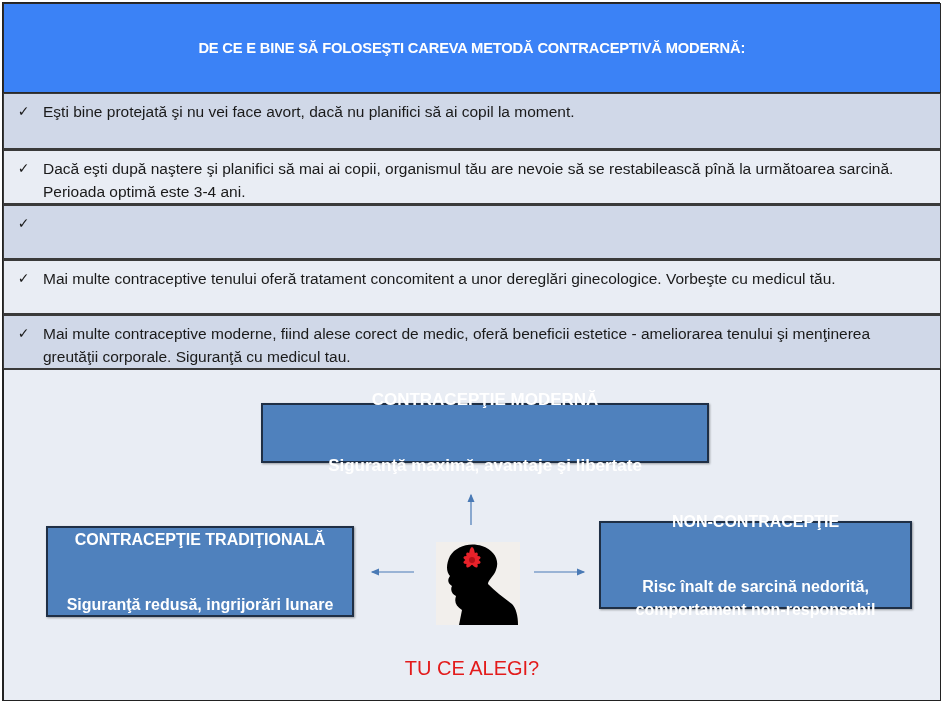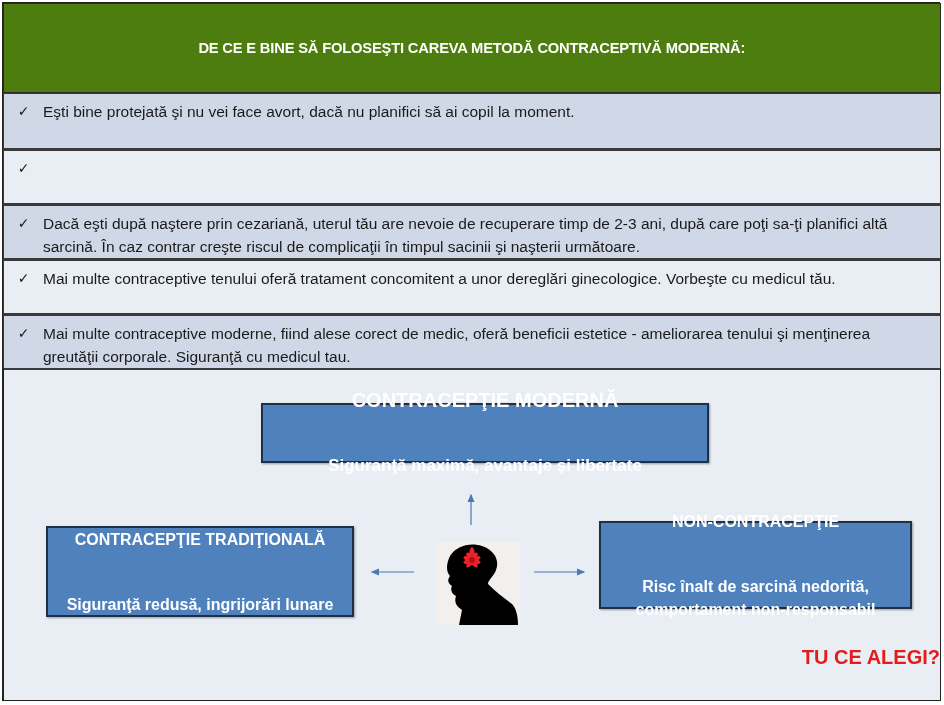--- a/index.html
+++ b/index.html
@@ -7,21 +7,21 @@
     width: 944px; height: 705px; background: #ffffff;
     font-family: "Liberation Sans", "DejaVu Sans", sans-serif;
     position: relative; overflow: hidden;
   }
   .frame {
     position: absolute; left: 2px; top: 2px; width: 938px; height: 699px;
     border: 1px solid #222; background: #e9edf4; box-sizing: border-box;
   }
   .header {
     position: absolute; left: 3px; top: 3px; width: 938px; height: 90px;
-    background: #4d7c0f; border: 1px solid #2a2a2a; box-sizing: border-box;
+    background: #3b82f6; border: 1px solid #2a2a2a; box-sizing: border-box;
     display: flex; align-items: center; justify-content: center;
   }
   .header-title {
     color: #fff; font-weight: bold; font-size: 15.5px; letter-spacing: -0.2px;
     font-family: "Liberation Sans Narrow", "Liberation Sans", sans-serif;
     transform: scaleX(0.95);
   }
   .rows { position: absolute; left: 3px; top: 93px; width: 938px; }
   .row {
     box-sizing: border-box; border: 1px solid #3a3a3a; border-top: none;
@@ -38,49 +38,49 @@
     position: absolute; left: 3px; top: 368px; width: 938px; height: 333px;
     background: #e9edf4; border: 1px solid #222; border-top: 2px solid #3a3a3a;
     box-sizing: border-box;
   }
   .box {
     position: absolute; background: #4f81bd; border: 2px solid #1f2f45;
     box-sizing: border-box; color: #fff; font-weight: bold; text-align: center;
     display: flex; flex-direction: column; justify-content: center;
     box-shadow: 1px 1px 2px rgba(0,0,0,0.35);
   }
-  .box .t { font-size: 20px; line-height: 24px; }
+  .box .t { font-size: 17px; line-height: 24px; }
   .box .s { font-size: 17px; line-height: 24px; margin-top: 42px; }
   .box.small .t, .box.small .s { font-size: 16px; line-height: 23px; }
   .choose {
-    position: absolute; left: 0; width: 100%; top: 276px; text-align: right;
-    color: #e31b1b; font-weight: bold; font-size: 20px;
+    position: absolute; left: 0; width: 100%; top: 287px; text-align: center;
+    color: #e31b1b; font-weight: normal; font-size: 20px;
   }
   svg.overlay { position: absolute; left: 0; top: 0; }
 </style>
 </head>
 <body>
 
 <div class="frame"></div>
 
 <div class="header">
   <span class="header-title">DE CE E BINE SĂ FOLOSEŞTI CAREVA METODĂ CONTRACEPTIVĂ MODERNĂ:</span>
 </div>
 
 <div class="rows">
   <div class="row dark" style="height:56px;">
     <span class="check">✓</span>
     <span class="row-text">Eşti bine protejată şi nu vei face avort, dacă nu planifici să ai copil la moment.</span>
   </div>
   <div class="row light" style="height:55px;">
     <span class="check">✓</span>
+    <span class="row-text">Dacă eşti după naştere şi planifici să mai ai copii, organismul tău are nevoie să se restabilească pînă la următoarea sarcină. Perioada optimă este 3-4 ani.</span>
   </div>
   <div class="row dark" style="height:55px;">
     <span class="check">✓</span>
-    <span class="row-text">Dacă eşti după naştere prin cezariană, uterul tău are nevoie de recuperare timp de 2-3 ani, după care poţi sa-ţi planifici altă sarcină. În caz contrar creşte riscul de complicaţii în timpul sacinii şi naşterii următoare.</span>
   </div>
   <div class="row light" style="height:55px;">
     <span class="check">✓</span>
     <span class="row-text">Mai multe contraceptive tenului oferă tratament concomitent a unor dereglări ginecologice. Vorbeşte cu medicul tău.</span>
   </div>
   <div class="row dark" style="height:55px;">
     <span class="check">✓</span>
     <span class="row-text">Mai multe contraceptive moderne, fiind alese corect de medic, oferă  beneficii  estetice - ameliorarea tenului şi menţinerea greutăţii corporale. Siguranţă cu medicul tau.</span>
   </div>
 </div>

